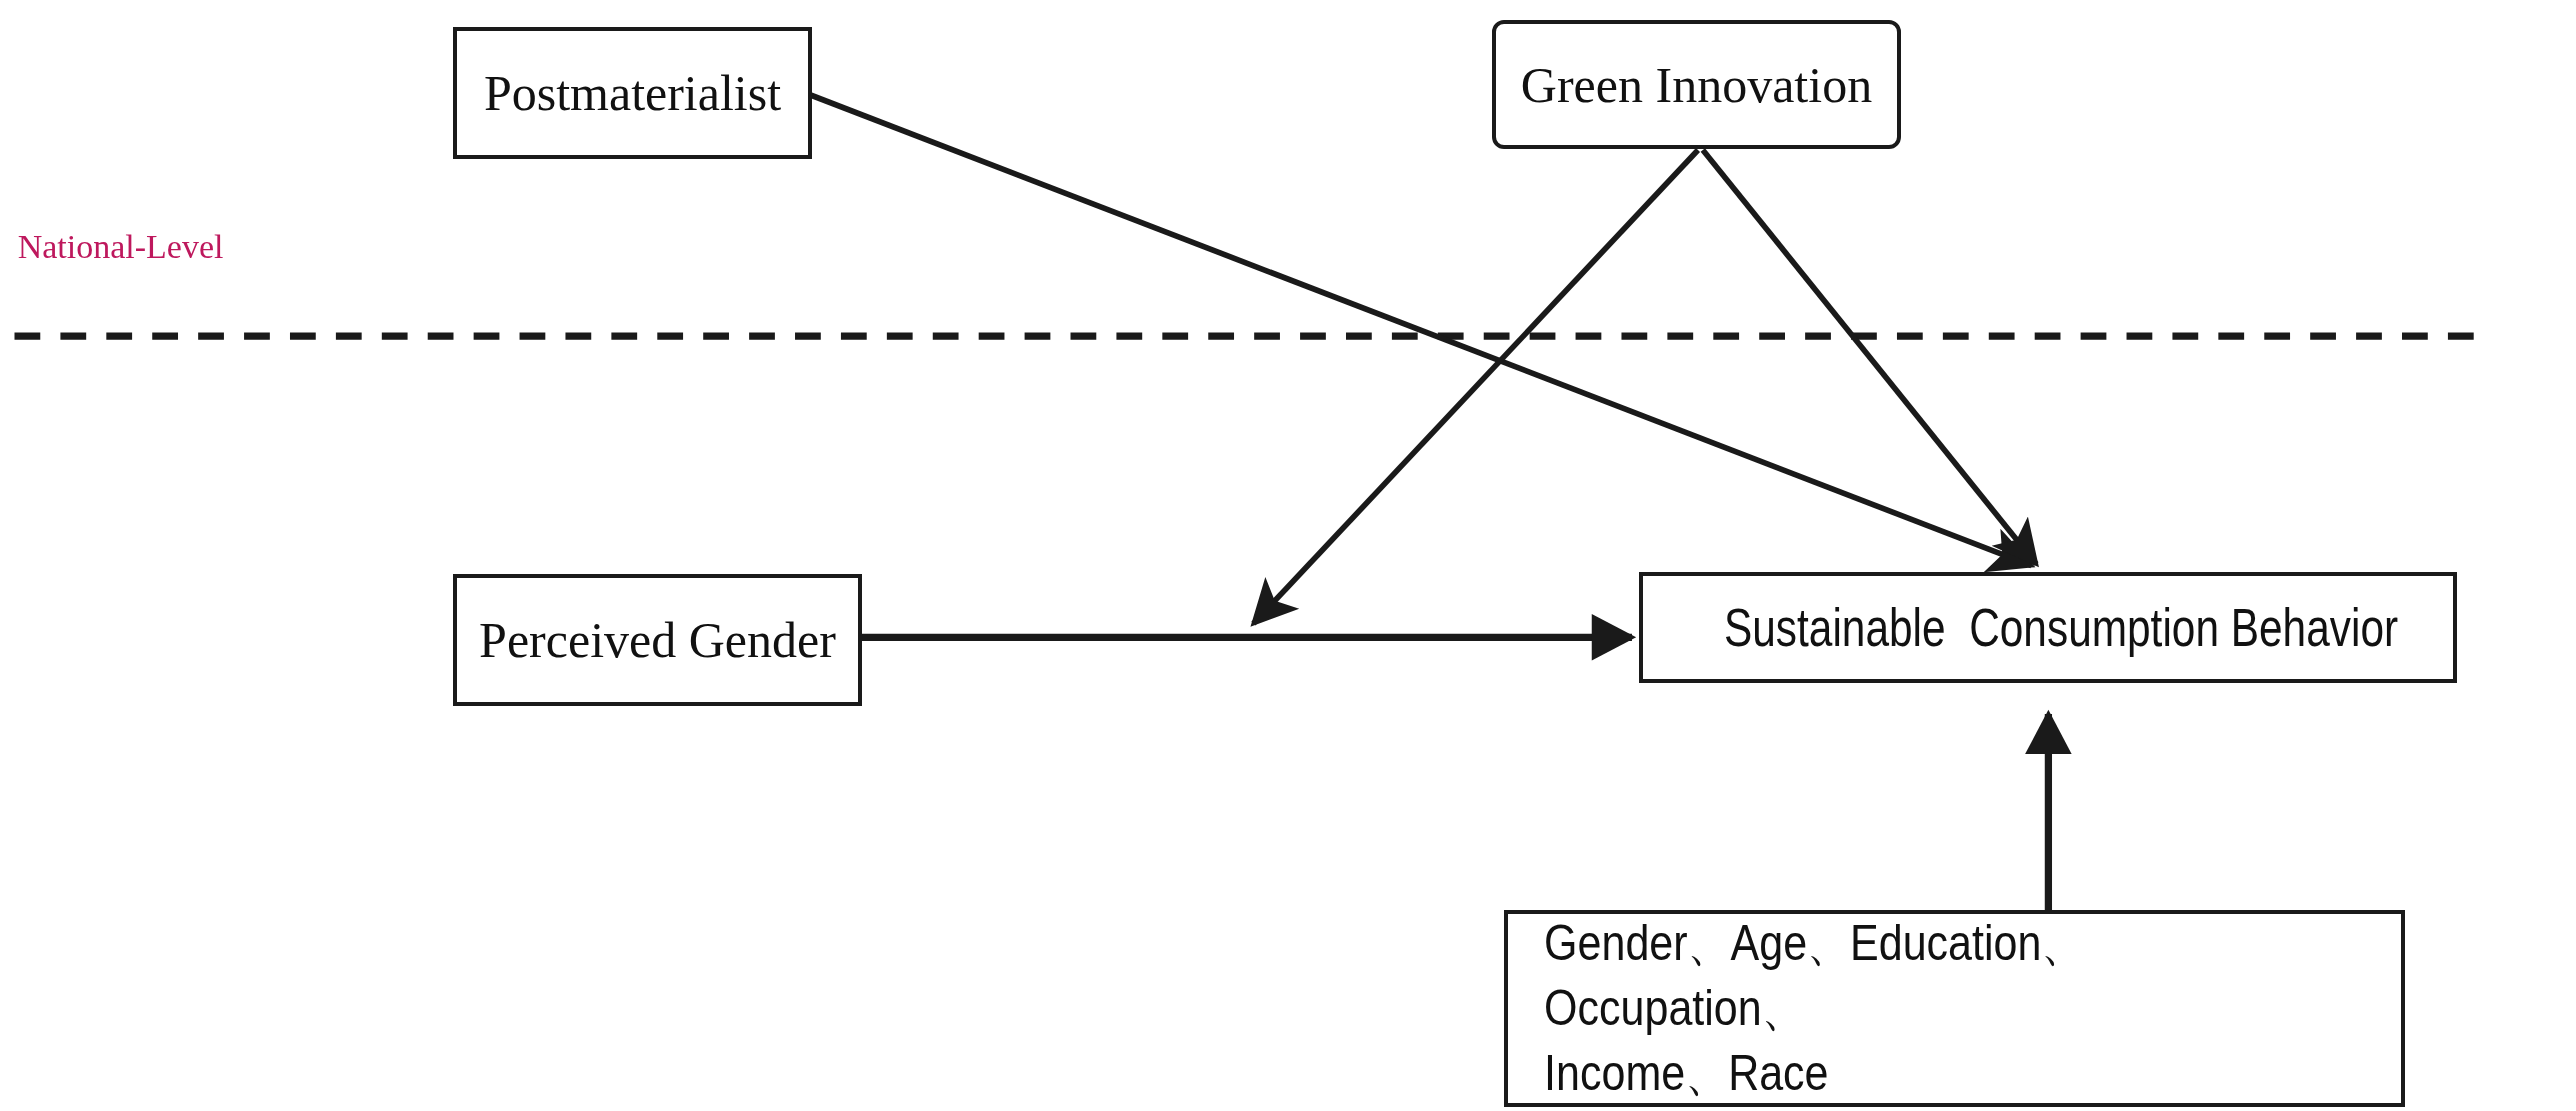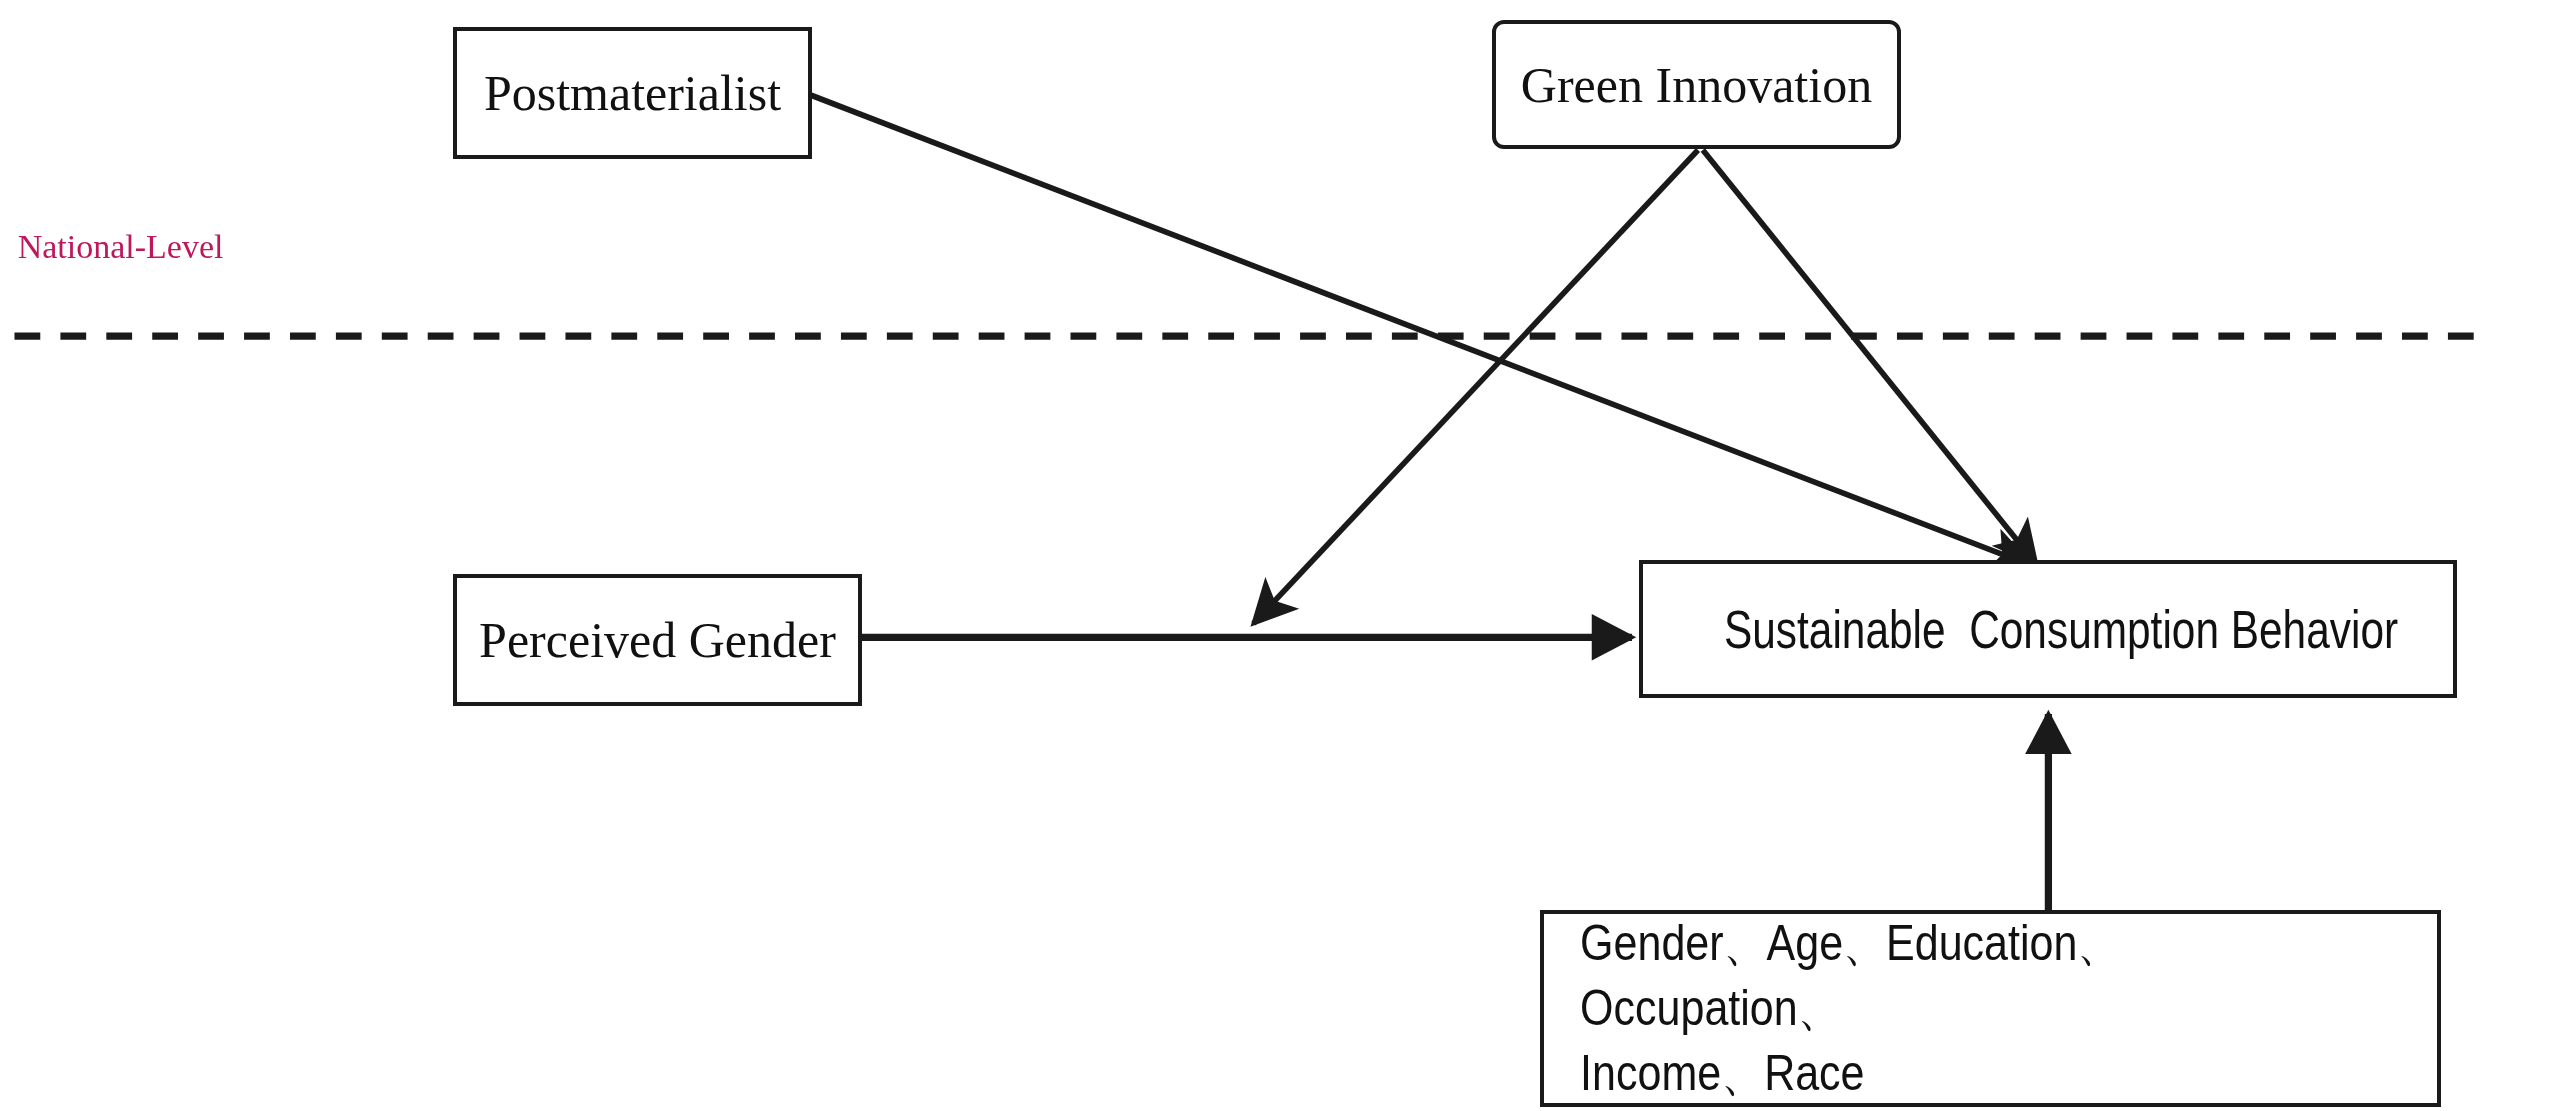--- a/index.html
+++ b/index.html
@@ -61,22 +61,22 @@
     padding-left: 42px;
     transform: scaleX(0.86);
     transform-origin: left center;
     white-space: pre-line;
   }
 
   
   #node-postmaterialist { left: 453px;  top: 26.6px;   width: 359px;  height: 132px; }
   #node-green-innovation { left: 1492px; top: 20px;   width: 409px;  height: 129px; border-radius: 12px; }
   #node-perceived-value  { left: 453px;  top: 574px;  width: 409px;  height: 132px; }
-  #node-scb              { left: 1639px; top: 560px;  width: 818px; height: 138px; }
-  #node-demographics     { left: 1540px; top: 910px; width: 901px; height: 197px; }
+  #node-scb              { left: 1639px; top: 572px;  width: 818px; height: 111px; }
+  #node-demographics     { left: 1504px; top: 910px; width: 901px; height: 197px; }
 
   .level-label {
     position: absolute;
     font-family: Liberation Serif, serif;
     font-size: 34px;
     color: #be185d;
     white-space: nowrap;
     z-index: 4;
   }
   #level-national   { left: 17.7px; top: 228px; }

